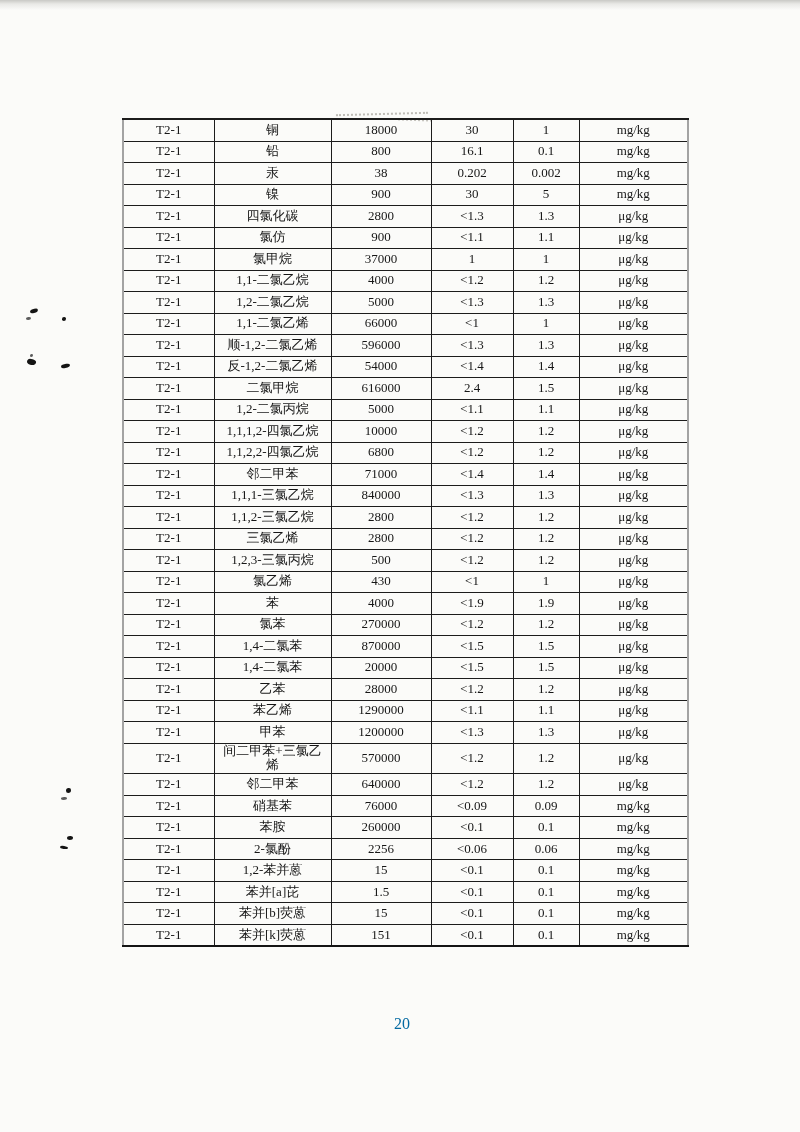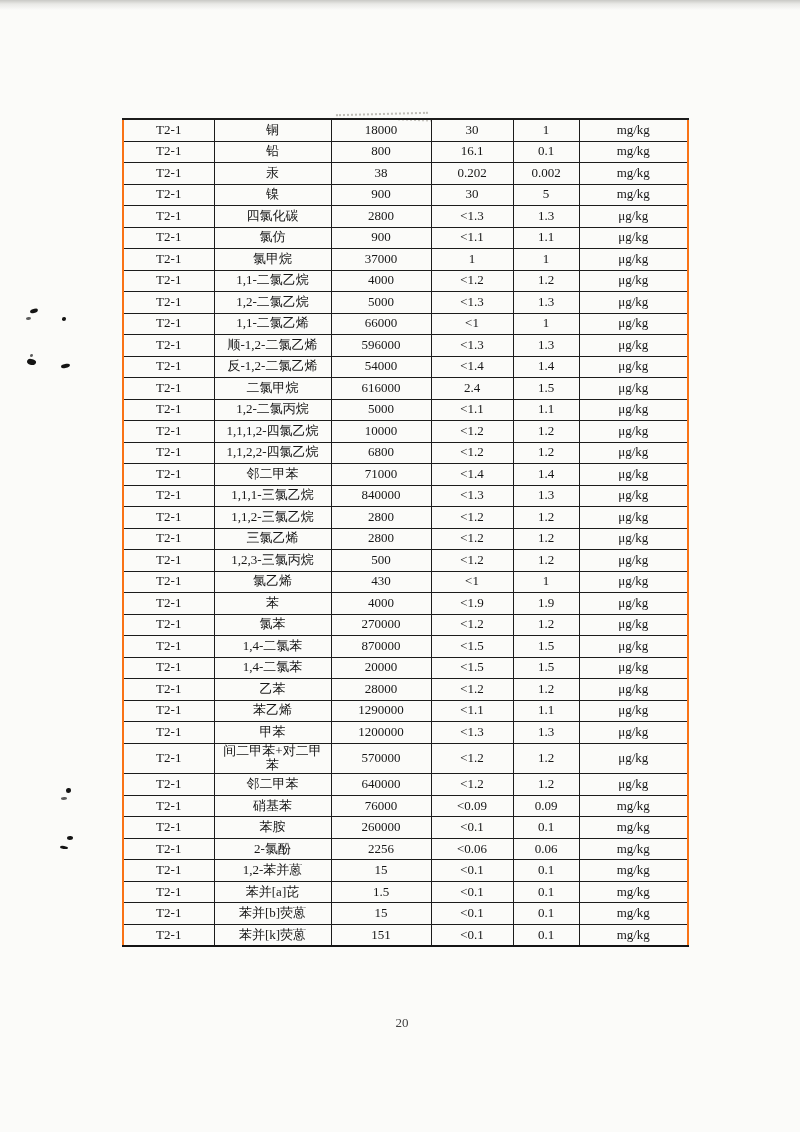--- a/index.html
+++ b/index.html
@@ -20,21 +20,21 @@
     position: absolute;
     inset: 0;
   }
   table.results {
     position: absolute;
     left: 122px;
     top: 118px;
     width: 565px;
     border-collapse: collapse;
     table-layout: fixed;
-    border: 2px solid #f97316;
+    border: 2px solid #a3a3a3;
   }
   table.results td {
     border: 1.4px solid #1c1c1c;
     text-align: center;
     vertical-align: middle;
     font-size: 13px;
     line-height: 1.15;
     height: 20.5px;
     padding: 0 3px;
     white-space: normal;
@@ -46,22 +46,22 @@
   }
   table.results tr:first-child td {
     border-top: 2px solid #1c1c1c;
   }
   .page-number {
     position: absolute;
     left: 122px;
     top: 1015px;
     width: 560px;
     text-align: center;
-    font-size: 13px;
-    color: #404040;
+    font-size: 16px;
+    color: #0369a1;
   }
   
   .ink {
     position: absolute;
     background: #141414;
     border-radius: 50% 40% 55% 45%;
   }
   .ink.light { background: #5c5c5c; }
   .smudge {
     position: absolute;
@@ -340,21 +340,21 @@
         <tr>
           <td>T2-1</td>
           <td>甲苯</td>
           <td>1200000</td>
           <td>&lt;1.3</td>
           <td>1.3</td>
           <td>μg/kg</td>
         </tr>
         <tr>
           <td>T2-1</td>
-          <td>间二甲苯+对二甲苯</td>
+          <td>间二甲苯+三氯乙烯</td>
           <td>570000</td>
           <td>&lt;1.2</td>
           <td>1.2</td>
           <td>μg/kg</td>
         </tr>
         <tr>
           <td>T2-1</td>
           <td>邻二甲苯</td>
           <td>640000</td>
           <td>&lt;1.2</td>

